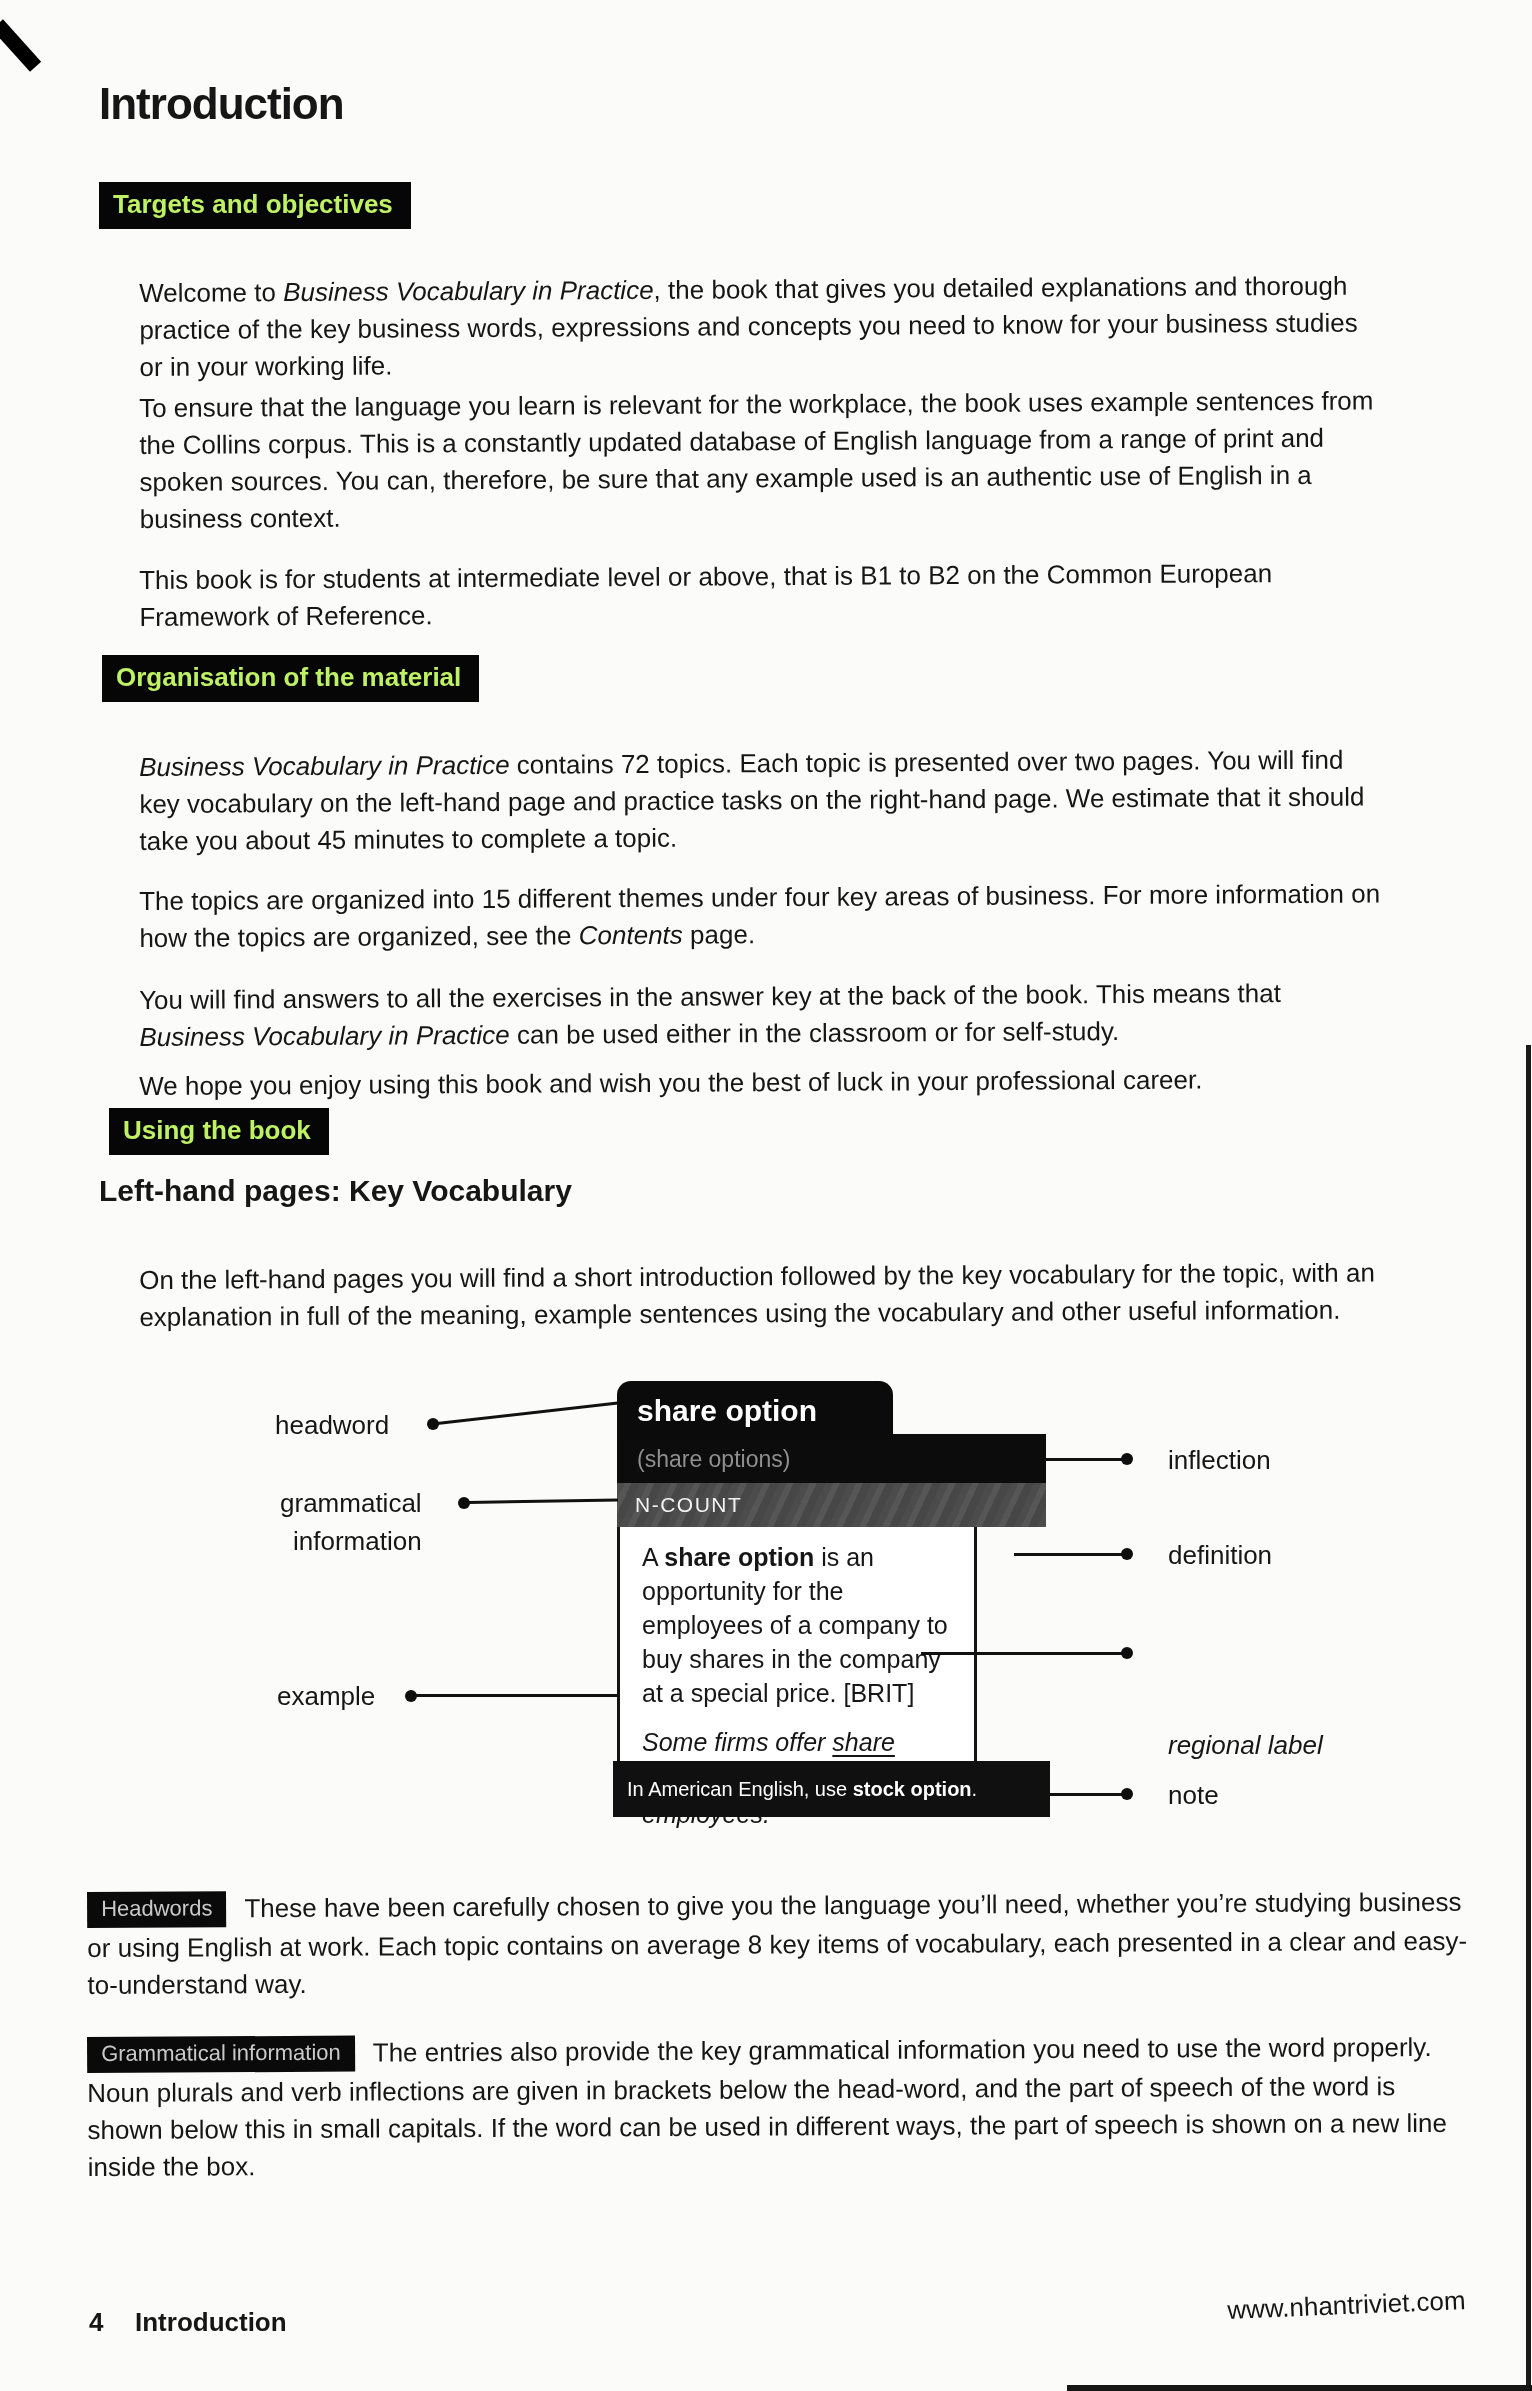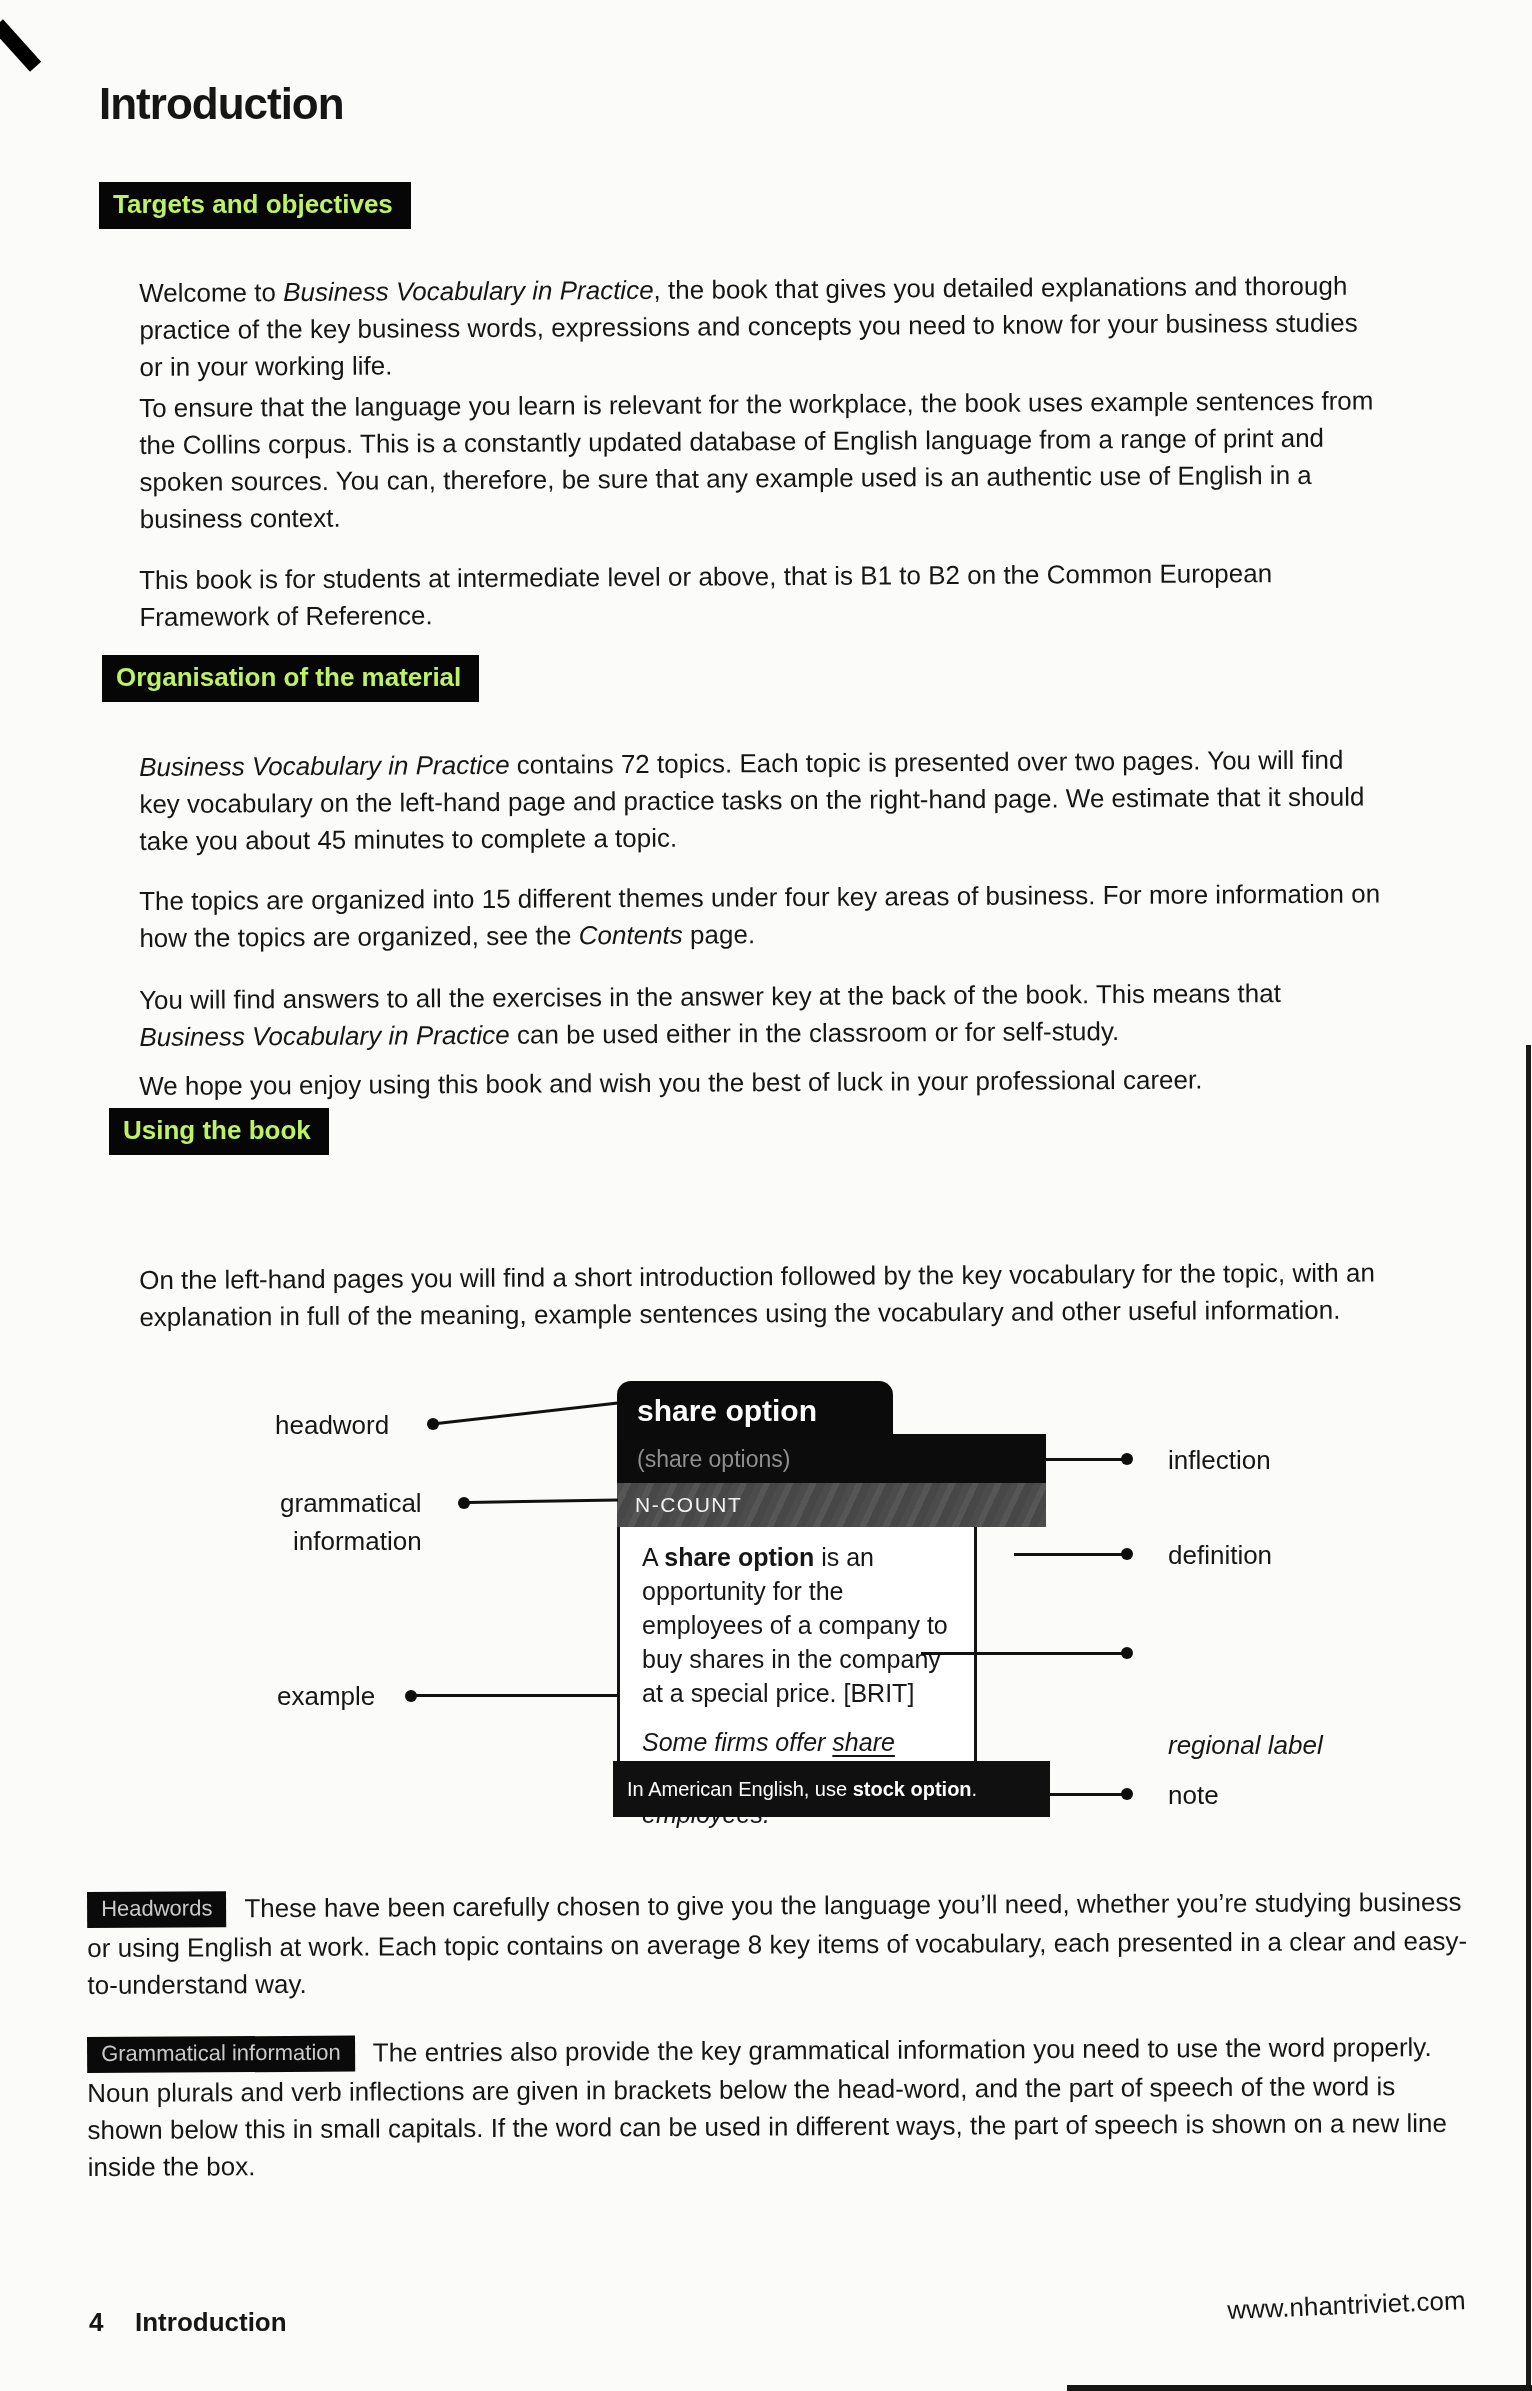--- a/index.html
+++ b/index.html
@@ -95,20 +95,21 @@
   <p class="abs para" style="left:139px;top:857px;"><span>The topics are organized into 15 different themes under four key areas of business. For more information on how the topics are organized, see the </span><i>Contents</i><span> page.</span></p>
 
   <p class="abs para" style="left:139px;top:956px;"><span>You will find answers to all the exercises in the answer key at the back of the book. This means that </span><i>Business Vocabulary in Practice</i><span> can be used either in the classroom or for self-study.</span></p>
 
   <p class="abs para" style="left:139px;top:1042px;">We hope you enjoy using this book and wish you the best of luck in your professional career.</p>
 
   <div class="abs" style="left:109px;top:1108px;">
     <span class="seclabel">Using the book</span>
   </div>
 
+  <h2 class="abs h2" style="left:99px;top:1174px;">Left-hand pages: Key Vocabulary</h2>
 
   <p class="abs para" style="left:139px;top:1236px;">On the left-hand pages you will find a short introduction followed by the key vocabulary for the topic, with an explanation in full of the meaning, example sentences using the vocabulary and other useful information.</p>
 
   <div>
 
     <div class="abs entry-tab">share option</div>
     <div class="abs entry-inflection">(share options)</div>
     <div class="abs entry-pos">N-COUNT</div>
 
     <div class="abs entry-body">

